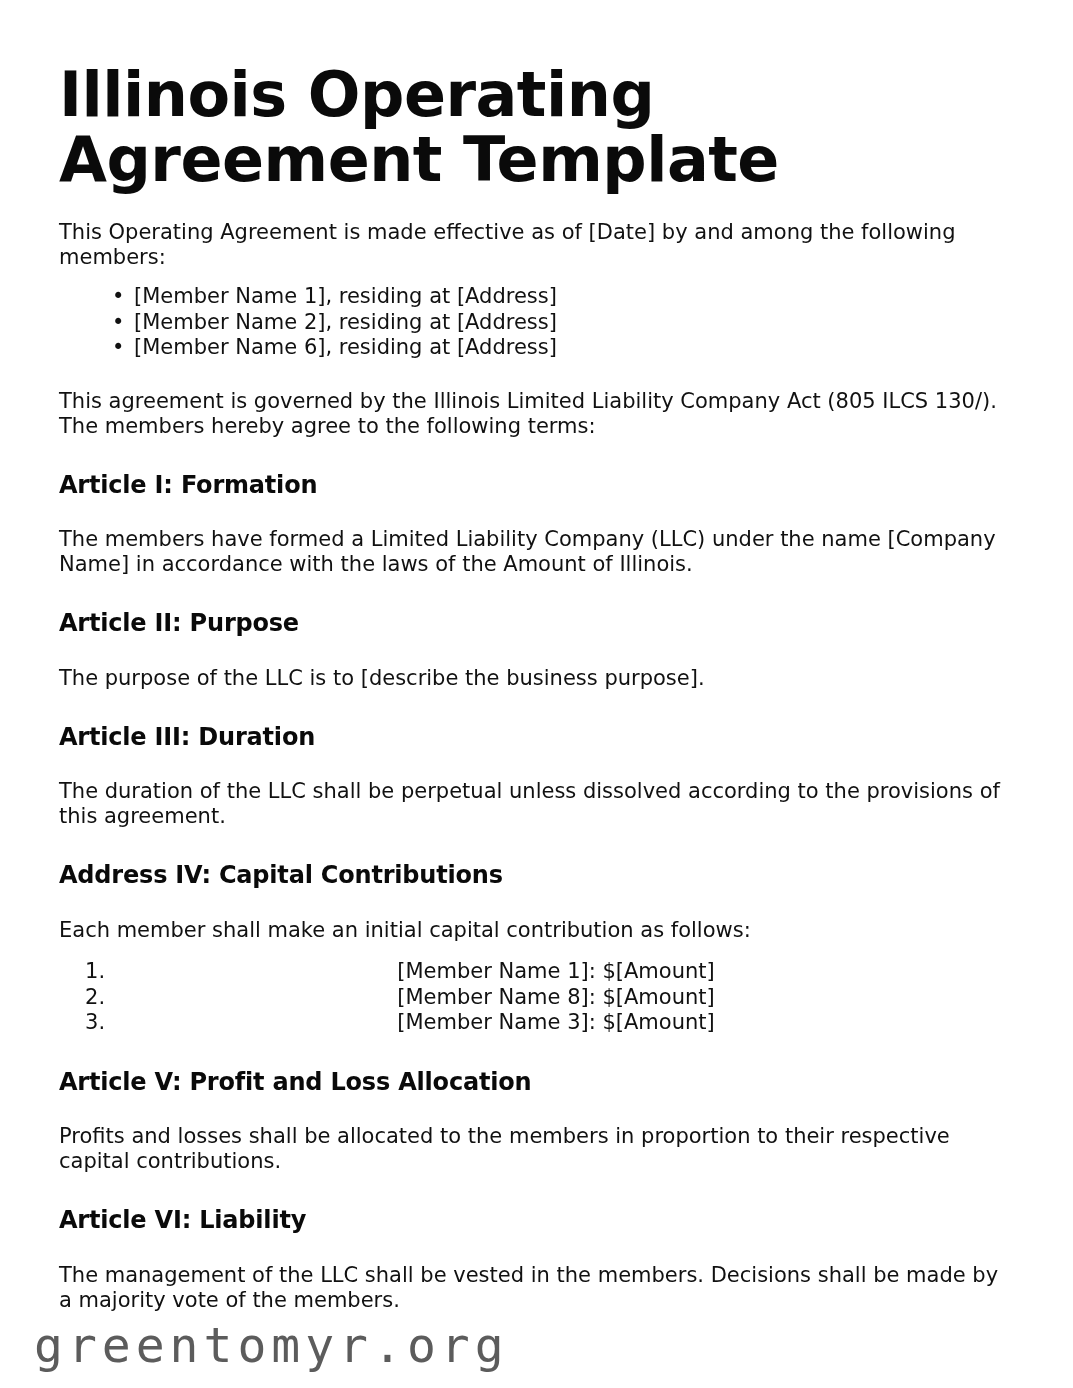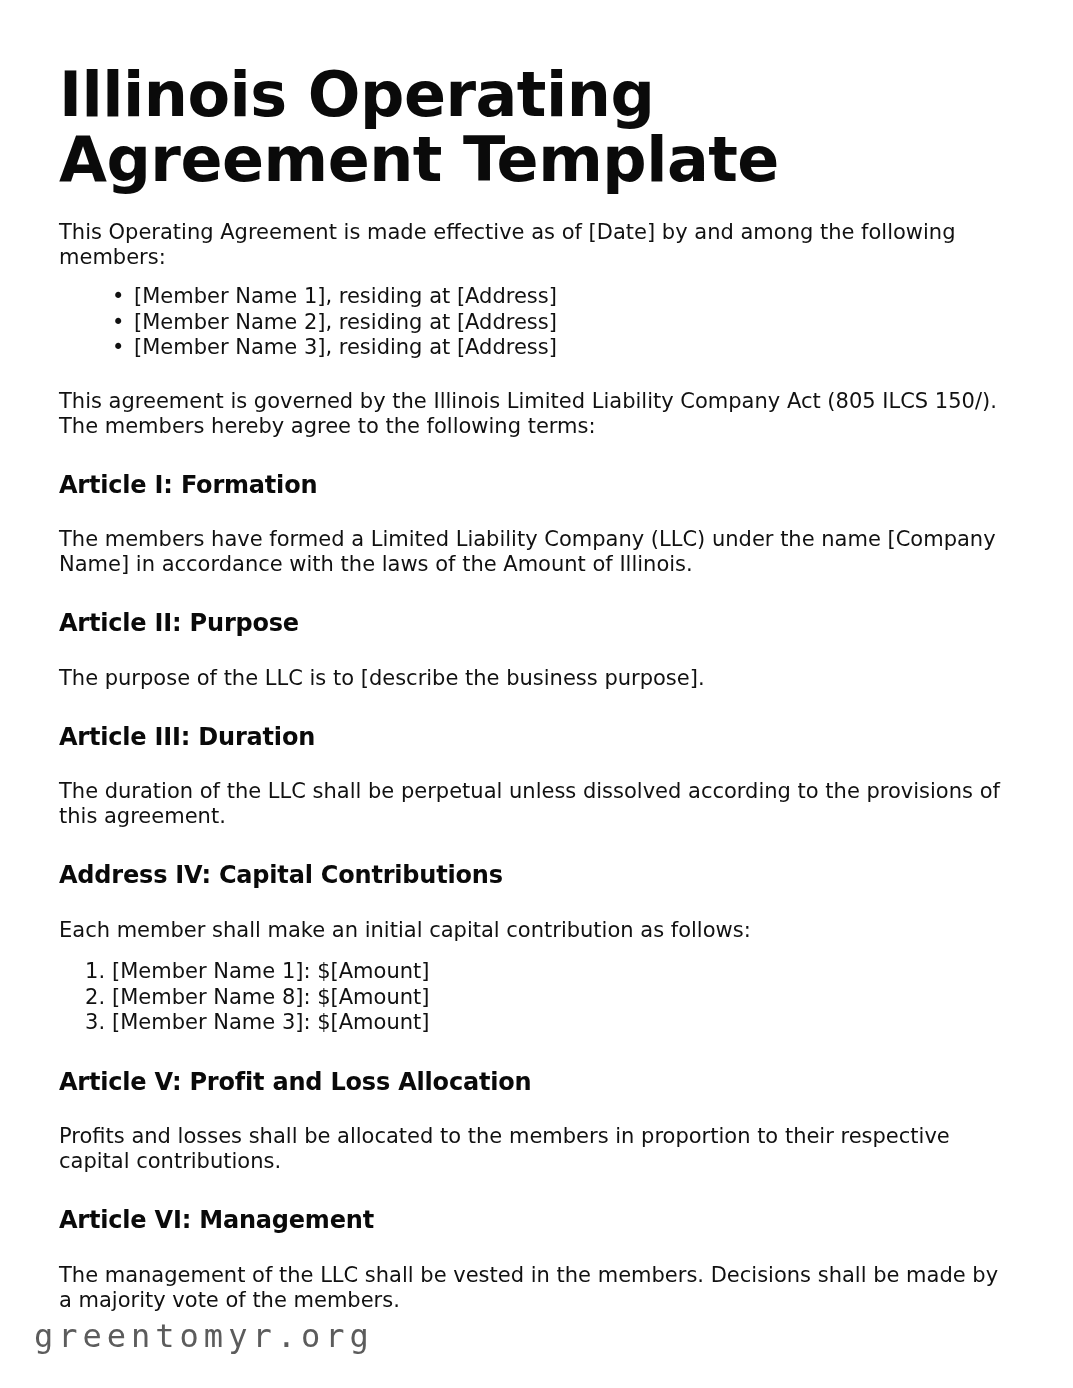--- a/index.html
+++ b/index.html
@@ -77,57 +77,58 @@
     list-style: none;
     counter-reset: contrib;
   }
   ol.contrib-list li {
     font-size: 21px;
     line-height: 25.5px;
     color: #111111;
     position: relative;
     padding-left: 27px;
     counter-increment: contrib;
+    text-align: center;
   }
   ol.contrib-list li::before {
     content: counter(contrib) ".";
     position: absolute;
     left: 0;
     top: 0;
     font-size: 21px;
     line-height: 25.5px;
     color: #111111;
   }
   .watermark {
     position: absolute;
     left: 34px;
     top: 1317px;
     font-family: "DejaVu Sans Mono", monospace;
-    font-size: 32px;
+    font-size: 48px;
     letter-spacing: 5px;
     color: #5c5c5c;
     white-space: nowrap;
   }
 </style>
 </head>
 <body>
 
 <div class="page">
 
   <h1 class="doc-title">Illinois Operating Agreement Template</h1>
 
   <p class="body-text">This Operating Agreement is made effective as of [Date] by and among the following members:</p>
 
   <ul class="member-list">
     <li>[Member Name 1], residing at [Address]</li>
     <li>[Member Name 2], residing at [Address]</li>
-    <li>[Member Name 3], residing at [Address]</li>
+    <li>[Member Name 6], residing at [Address]</li>
   </ul>
 
-  <p class="body-text">This agreement is governed by the Illinois Limited Liability Company Act (805 ILCS 150/). The members hereby agree to the following terms:</p>
+  <p class="body-text">This agreement is governed by the Illinois Limited Liability Company Act (805 ILCS 130/). The members hereby agree to the following terms:</p>
 
   <h2 class="article-heading">Article I: Formation</h2>
   <p class="body-text">The members have formed a Limited Liability Company (LLC) under the name [Company Name] in accordance with the laws of the Amount of Illinois.</p>
 
   <h2 class="article-heading">Article II: Purpose</h2>
   <p class="body-text">The purpose of the LLC is to [describe the business purpose].</p>
 
   <h2 class="article-heading">Article III: Duration</h2>
   <p class="body-text">The duration of the LLC shall be perpetual unless dissolved according to the provisions of this agreement.</p>
 
@@ -135,18 +136,18 @@
   <p class="body-text">Each member shall make an initial capital contribution as follows:</p>
   <ol class="contrib-list">
     <li>[Member Name 1]: $[Amount]</li>
     <li>[Member Name 8]: $[Amount]</li>
     <li>[Member Name 3]: $[Amount]</li>
   </ol>
 
   <h2 class="article-heading">Article V: Profit and Loss Allocation</h2>
   <p class="body-text">Profits and losses shall be allocated to the members in proportion to their respective capital contributions.</p>
 
-  <h2 class="article-heading">Article VI: Management</h2>
+  <h2 class="article-heading">Article VI: Liability</h2>
   <p class="body-text">The management of the LLC shall be vested in the members. Decisions shall be made by a majority vote of the members.</p>
 
   <div class="watermark">greentomyr.org</div>
 
 </div>
 
 </body></html>

